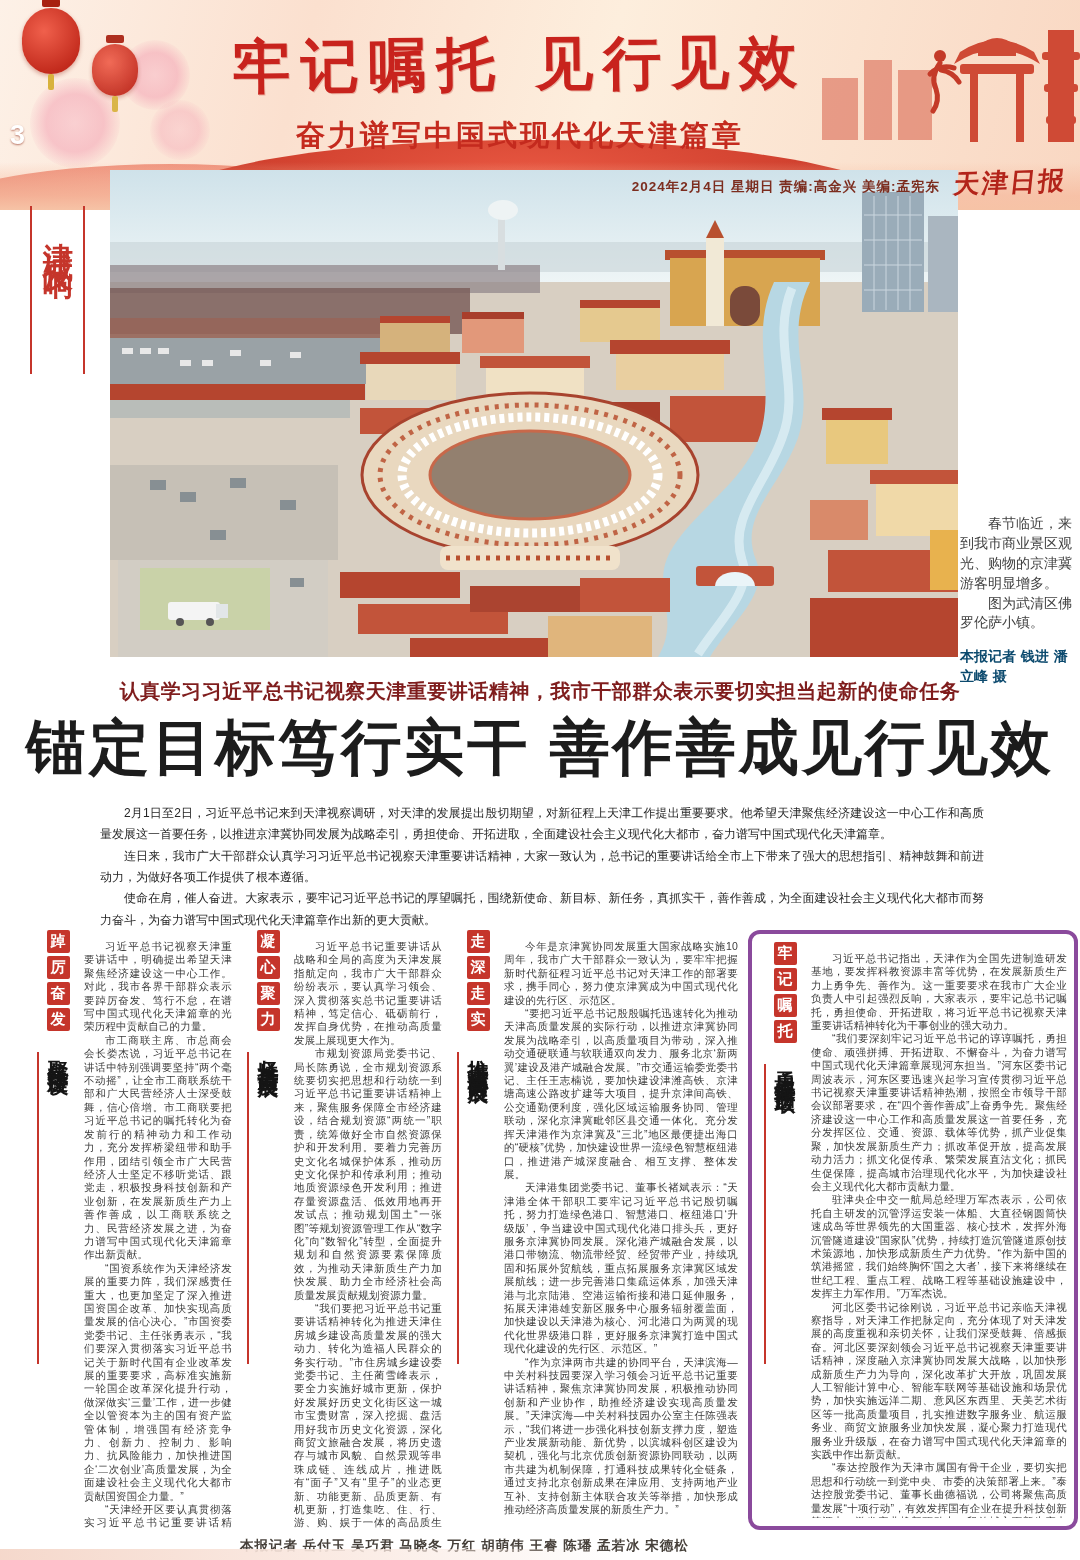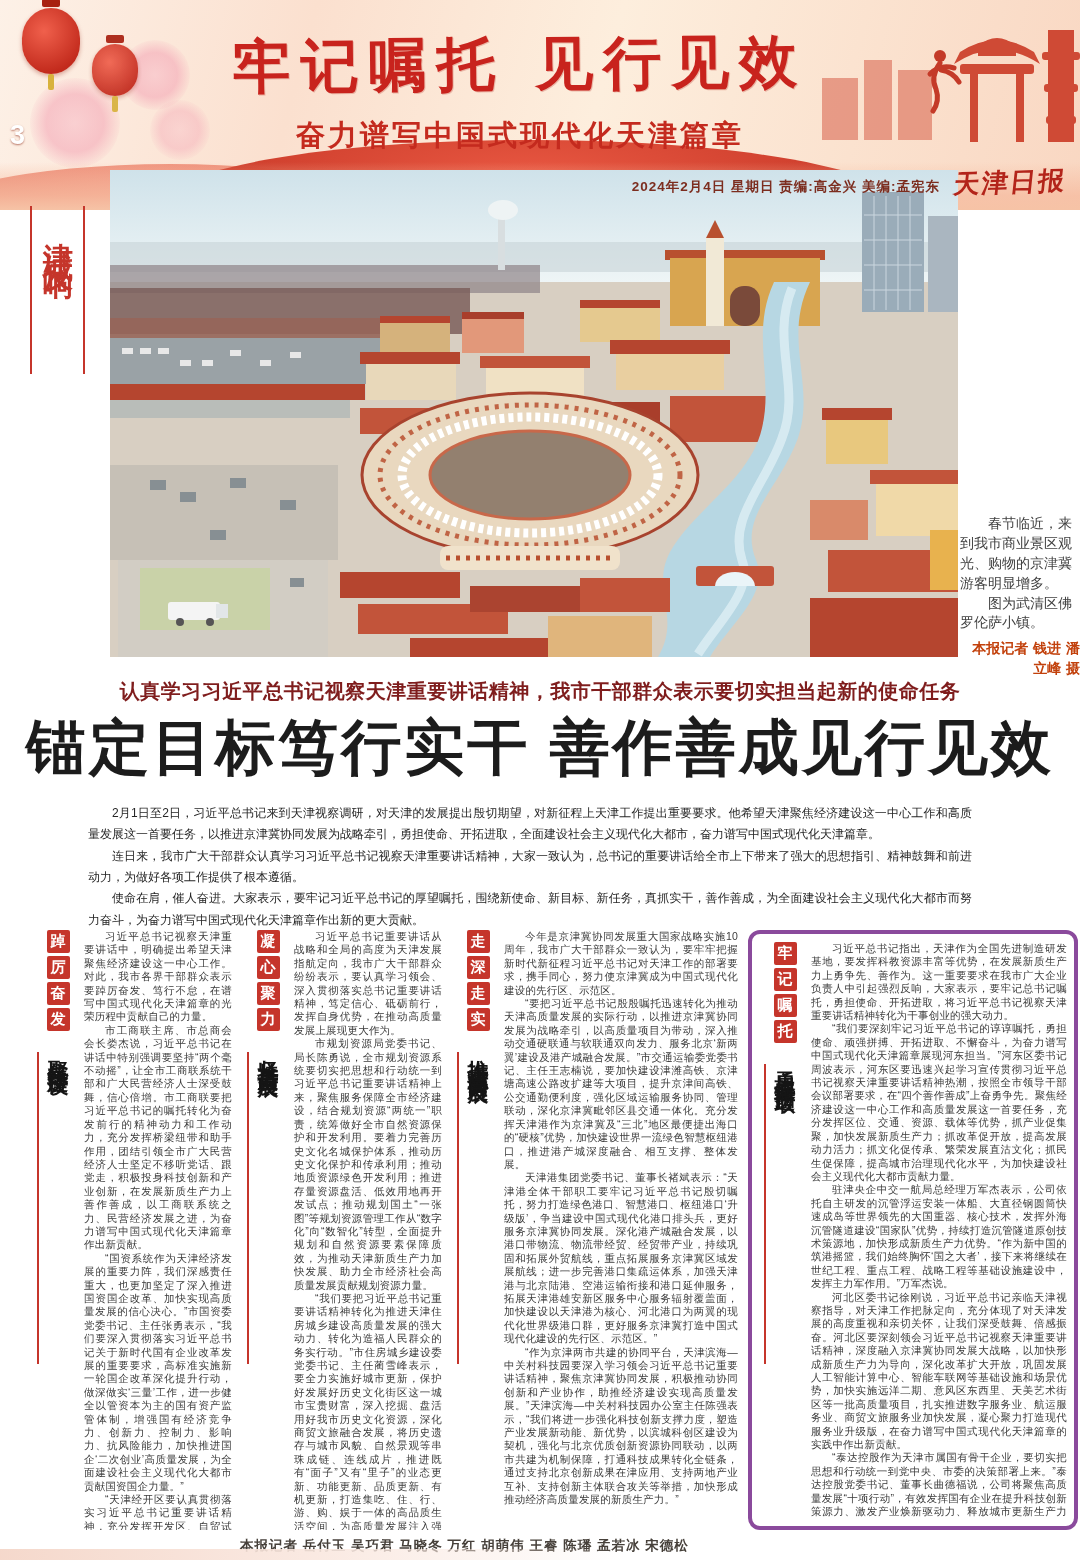--- a/index.html
+++ b/index.html
@@ -58,30 +58,30 @@
   }
 
   
   .photo{ position:absolute; left:110px; top:170px; width:848px; height:487px; overflow:hidden; background:#dfe9ec;}
   .photo svg{ display:block; }
 
   
   .caption{ position:absolute; left:960px; top:514px; width:120px;
     font-family:"DejaVu Serif", serif; font-size:14px; line-height:1.42; color:#3f3f3f;}
   .caption p{ text-indent:2em; }
-  .caption .credit{ text-indent:0; text-align:right; font-weight:bold; margin-top:6px; color:#c2410c;}
+  .caption .credit{ text-indent:0; text-align:left; font-weight:bold; margin-top:14px; color:#0c4a6e;}
 
   
   .kicker{ position:absolute; left:40px; top:678px; width:1000px; text-align:center;
     font-size:20px; font-weight:bold; color:#7f1d1d; letter-spacing:.5px;}
   .headline{ position:absolute; left:20px; top:708px; width:1040px; text-align:center;
     font-size:60px; font-weight:bold; color:#1c1c1c; letter-spacing:3px;}
 
   
-  .intro{ position:absolute; left:88px; top:803px; width:884px;
+  .intro{ position:absolute; left:100px; top:803px; width:884px;
     font-size:12px; line-height:1.78; color:#262626; text-align:justify;}
   .intro p{ text-indent:2em; }
 
   
   .cols{ position:absolute; left:32px; top:930px; width:1046px; height:600px;
     display:flex; gap:10px;}
   .sec{ display:flex; height:100%; overflow:hidden;}
   .sec.s1{ width:200px;} .sec.s2{ width:200px;} .sec.s3{ width:286px;}
   .sec-wrap{ width:330px; height:100%; border:4px solid #8a4a9c; border-radius:12px;
     padding:8px 7px; overflow:hidden;}
@@ -89,21 +89,21 @@
   .strip{ width:52px; flex-shrink:0; display:flex; flex-direction:column; align-items:center;
     position:relative;}
   .strip::after{ content:""; position:absolute; left:5px; top:122px; width:2px; height:52%;
     background:#c5352b;}
   .tagchar{ width:23px; height:23px; margin-bottom:3px; background:#c5352b; color:#fff;
     font-size:15px; font-weight:bold; display:flex; align-items:center; justify-content:center;
     border-radius:2px;}
   .v-sub{ margin-top:9px; writing-mode:vertical-rl; text-orientation:upright;
     font-size:21px; font-weight:bold; color:#151515; letter-spacing:3px;}
   .body{ flex:1; overflow:hidden; font-size:10.5px; line-height:13.4px; color:#3b3b3b;
-    text-align:justify; letter-spacing:.2px;}
+    text-align:justify; letter-spacing:.2px;margin-top:10px;}
   .body p{ text-indent:2em; }
 
   
   .byline{ position:absolute; left:240px; top:1537px; width:600px; 
     font-size:13.5px; font-weight:bold; color:#46403a; letter-spacing:1px;}
   .bottombar{ position:absolute; left:0; bottom:0; width:58%; height:11px;
     background:linear-gradient(90deg,#f4d4c6 0%,#fae9e1 55%,rgba(250,233,225,0) 100%); opacity:.9;}
 </style>
 </head>
 <body>

